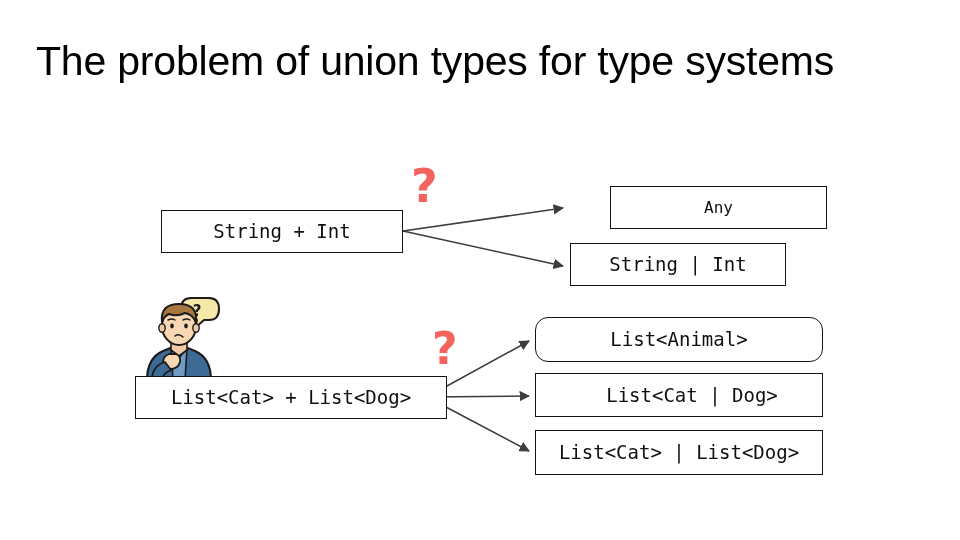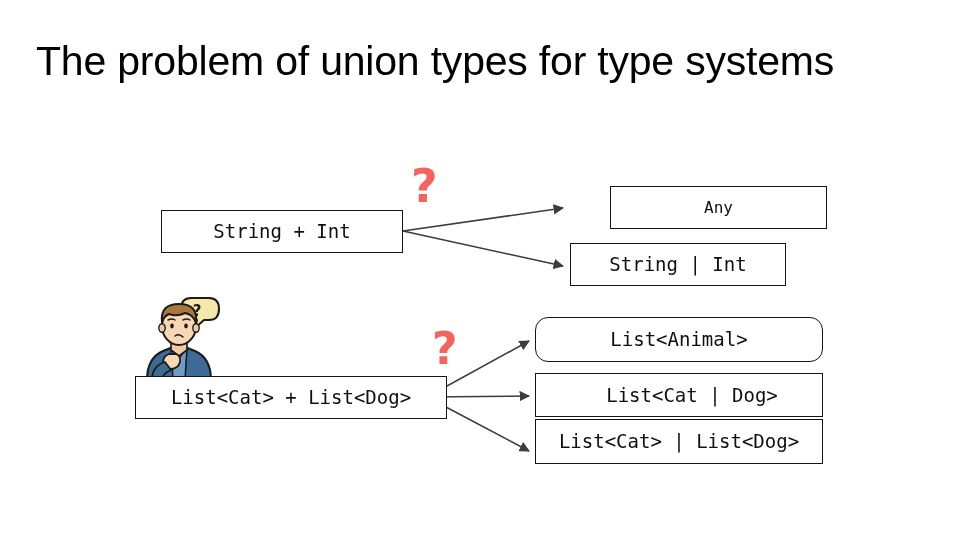--- a/index.html
+++ b/index.html
@@ -56,21 +56,21 @@
 
   
   #box-string-int   { left:161px; top:210px; width:242px; height:43px; font-size:19px; }
   #box-any          { left:570px; top:186px; width:217px; height:43px; font-size:16px;margin-left:40px; }
   #box-string-union { left:570px; top:243px; width:216px; height:43px; font-size:19px;text-align:right; }
 
   
   #box-list-plus    { left:135px; top:376px; width:312px; height:43px; font-size:19px; }
   #box-list-animal  { left:535px; top:317px; width:288px; height:45px; font-size:19px;border-radius:13px; }
   #box-list-catdog  { left:535px; top:373px; width:288px; height:44px; font-size:19px;padding-left:26px; }
-  #box-list-or-list { left:535px; top:419px; width:288px; height:45px; font-size:19px; }
+  #box-list-or-list { left:535px; top:430px; width:288px; height:45px; font-size:19px; }
 
   
   .qmark {
     position: absolute;
     font-family: "DejaVu Sans", sans-serif;
     font-weight: bold;
     color: #f4645c;
     line-height: 1;
     user-select: none;
   }

